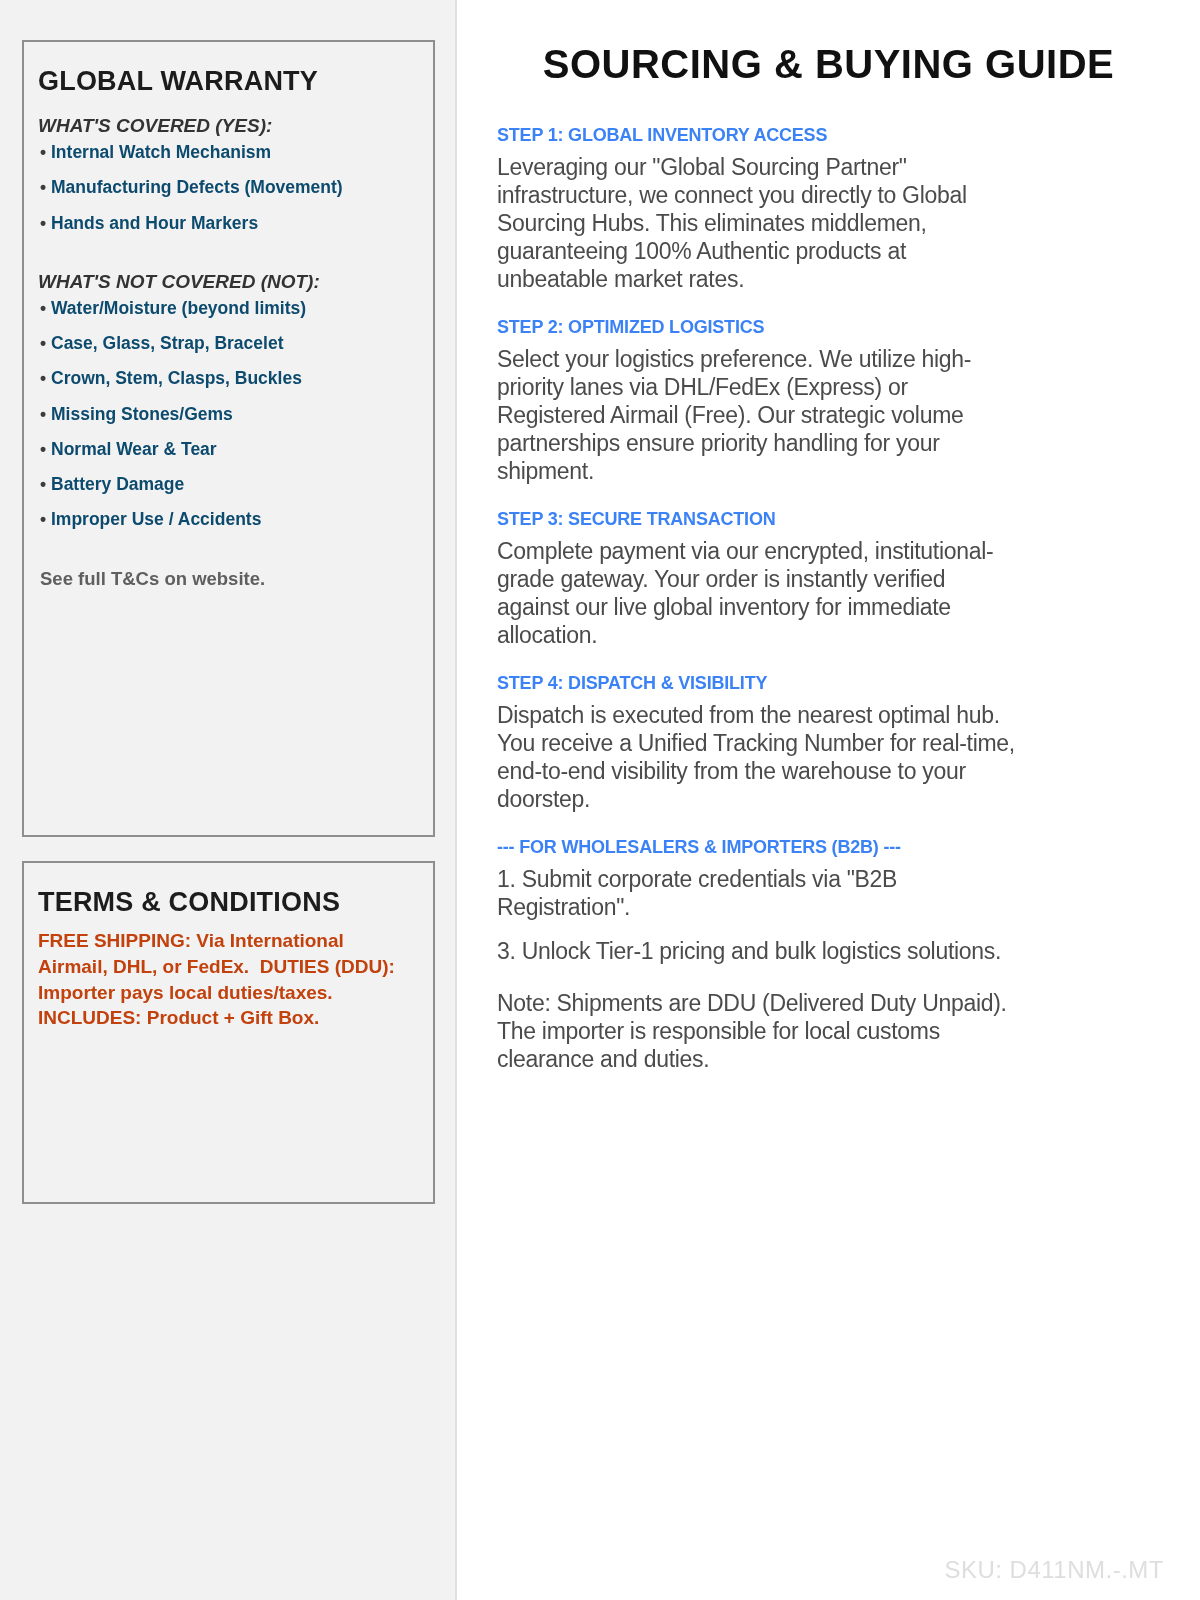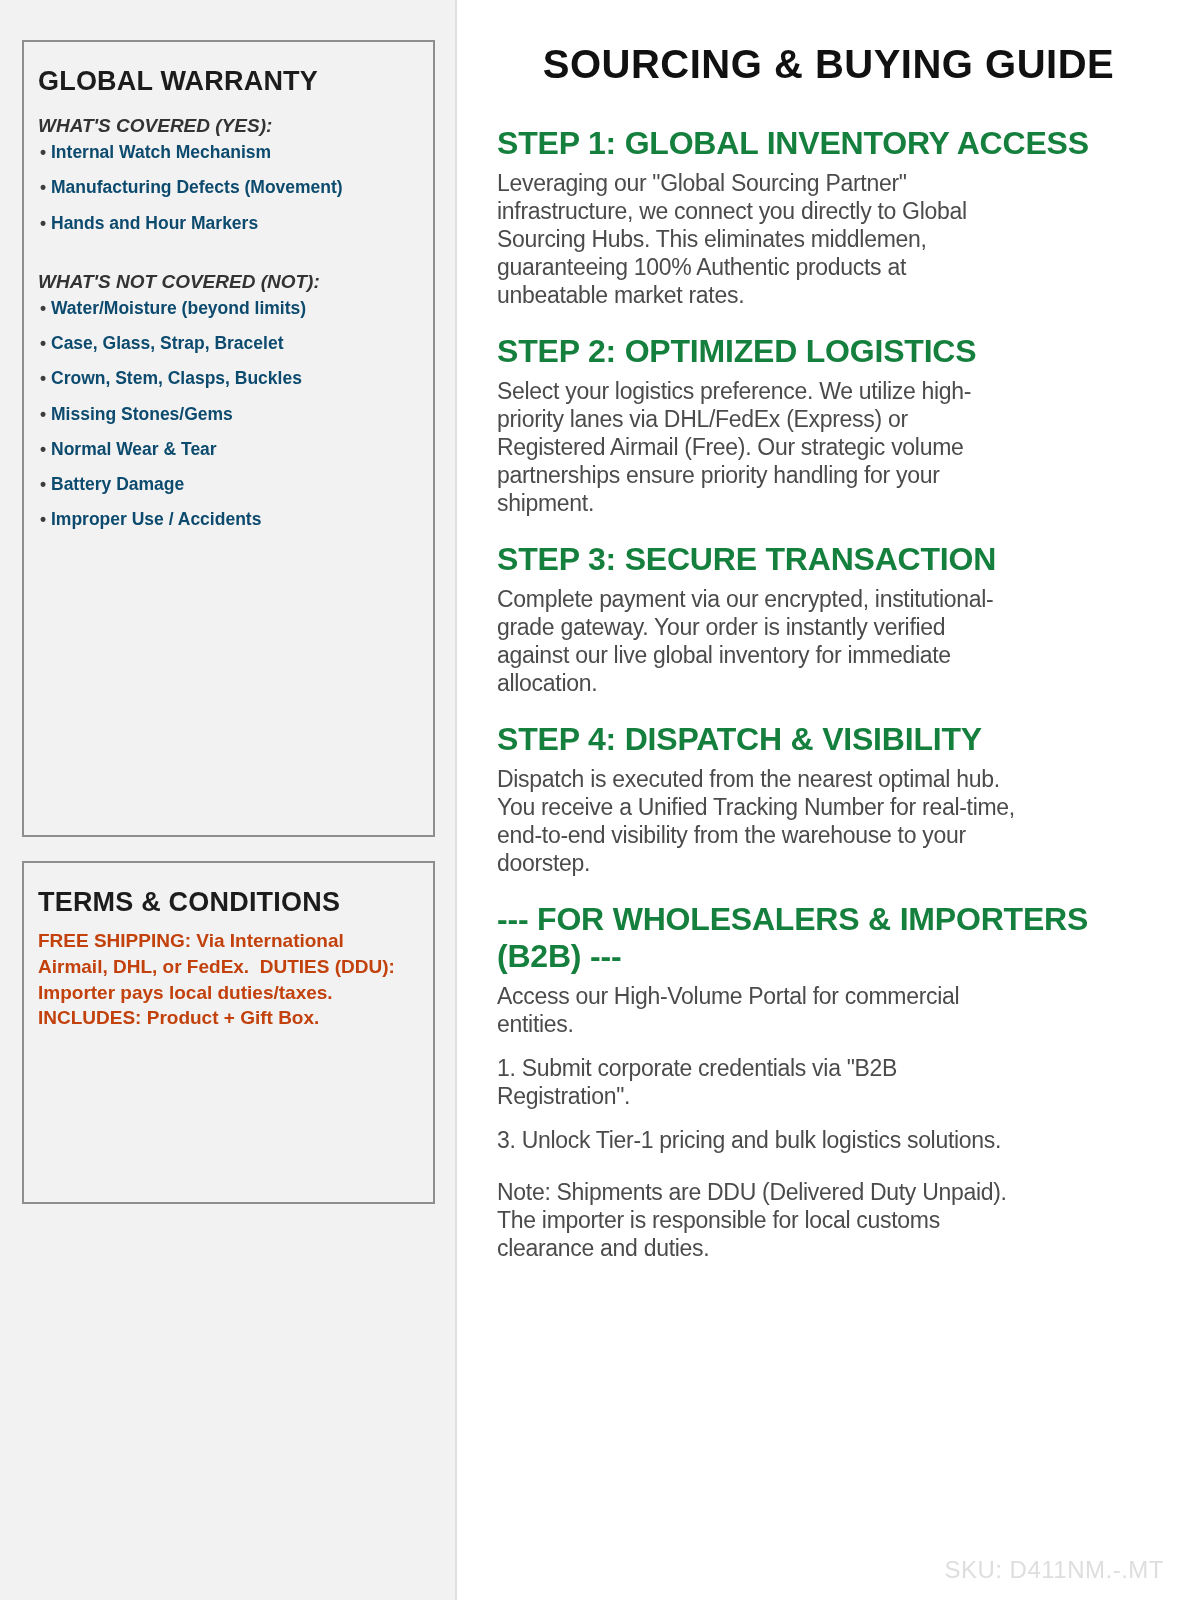--- a/index.html
+++ b/index.html
@@ -71,21 +71,21 @@
   }
   .main h1 {
     margin:0 0 38px 0;
     text-align:center;
     font-size:40px; font-weight:bold; color:#111111;
     letter-spacing:0.5px;
     font-stretch:condensed;
   }
   .step h2, .b2b h2 {
     margin:24px 0 7px 0;
-    font-size:32px; font-weight:bold; color:#15803d;
+    font-size:18px; font-weight:bold; color:#3b82f6;
     letter-spacing:-0.2px;
     font-stretch:condensed;
   }
   .step p, .b2b p {
     margin:0;
     width:525px;
     font-size:23px; color:#4b4b4b;
     line-height:28px;
     letter-spacing:-0.3px;
     font-stretch:condensed;
@@ -116,20 +116,21 @@
       <div class="sub-head second">WHAT'S NOT COVERED (NOT):</div>
       <ul class="plain">
         <li>Water/Moisture (beyond limits)</li>
         <li>Case, Glass, Strap, Bracelet</li>
         <li>Crown, Stem, Clasps, Buckles</li>
         <li>Missing Stones/Gems</li>
         <li>Normal Wear &amp; Tear</li>
         <li>Battery Damage</li>
         <li>Improper Use / Accidents</li>
       </ul>
+      <p class="footnote">See full T&amp;Cs on website.</p>
     </section>
 
     <section class="box box-terms">
       <h2>TERMS &amp; CONDITIONS</h2>
       <p class="terms-body">FREE SHIPPING: Via International Airmail, DHL, or FedEx.  DUTIES (DDU): Importer pays local duties/taxes.  INCLUDES: Product + Gift Box.</p>
     </section>
 
 
   </aside>
 
@@ -152,21 +153,20 @@
       <p>Complete payment via our encrypted, institutional-grade gateway. Your order is instantly verified against our live global inventory for immediate allocation.</p>
     </section>
 
     <section class="step">
       <h2>STEP 4: DISPATCH &amp; VISIBILITY</h2>
       <p>Dispatch is executed from the nearest optimal hub. You receive a Unified Tracking Number for real-time, end-to-end visibility from the warehouse to your doorstep.</p>
     </section>
 
     <section class="b2b">
       <h2>--- FOR WHOLESALERS &amp; IMPORTERS (B2B) ---</h2>
-      <p>Access our High-Volume Portal for commercial entities.</p>
       <p>1. Submit corporate credentials via "B2B Registration".</p>
       <p>3. Unlock Tier-1 pricing and bulk logistics solutions.</p>
       <p class="note">Note: Shipments are DDU (Delivered Duty Unpaid). The importer is responsible for local customs clearance and duties.</p>
     </section>
 
     <div class="sku">SKU: D411NM.-.MT</div>
 
   </main>
 
 </div>

